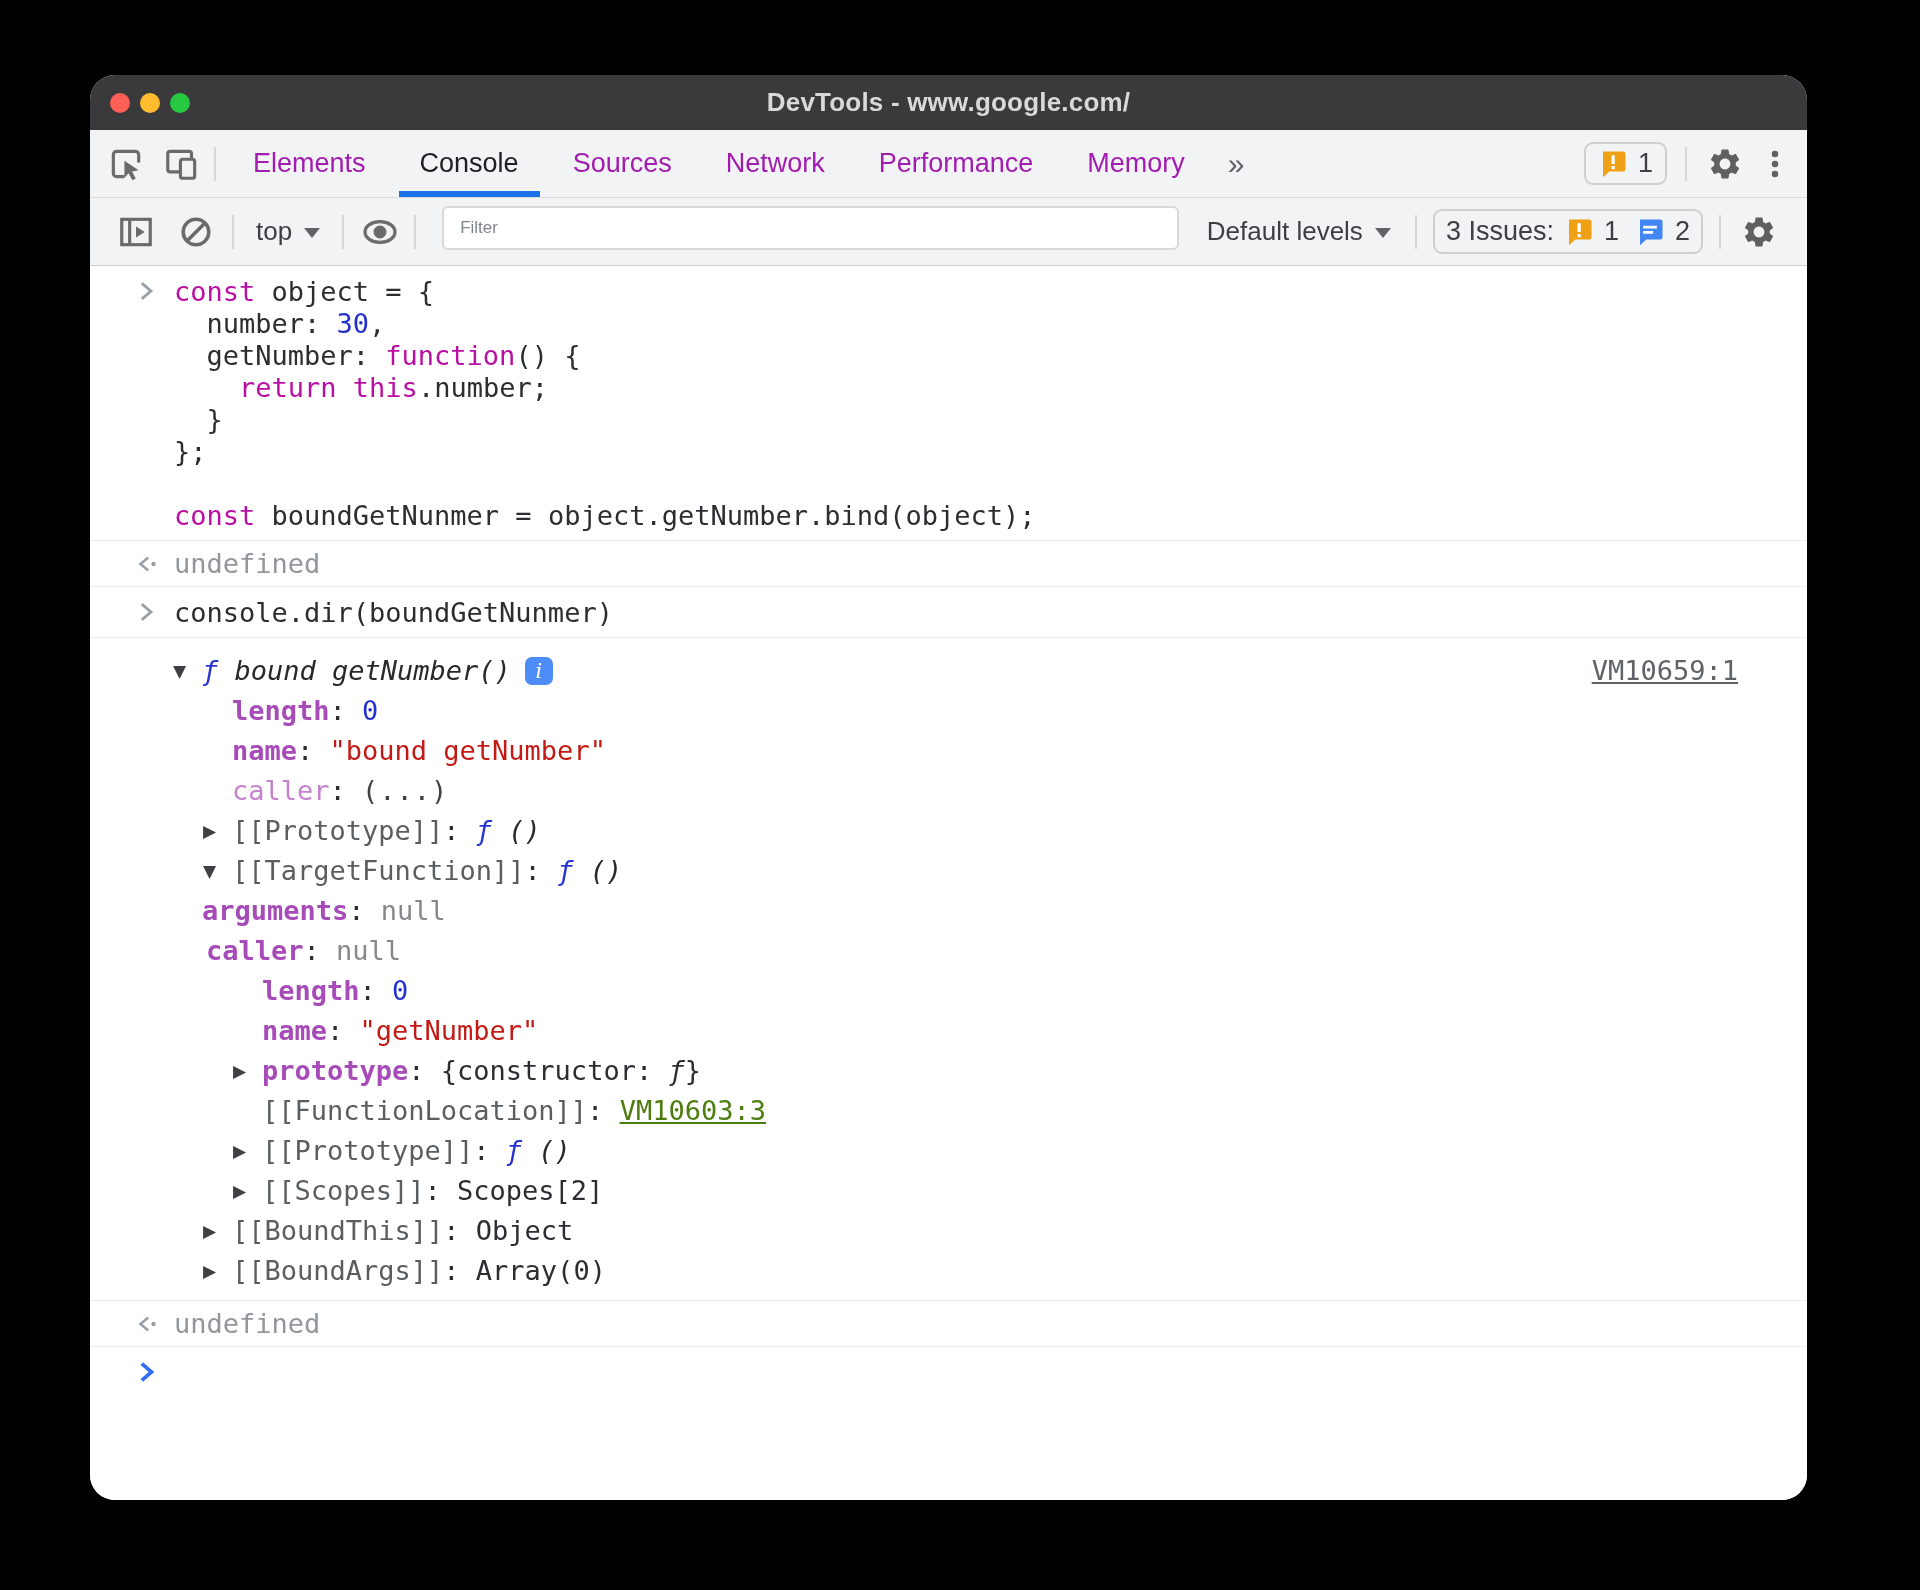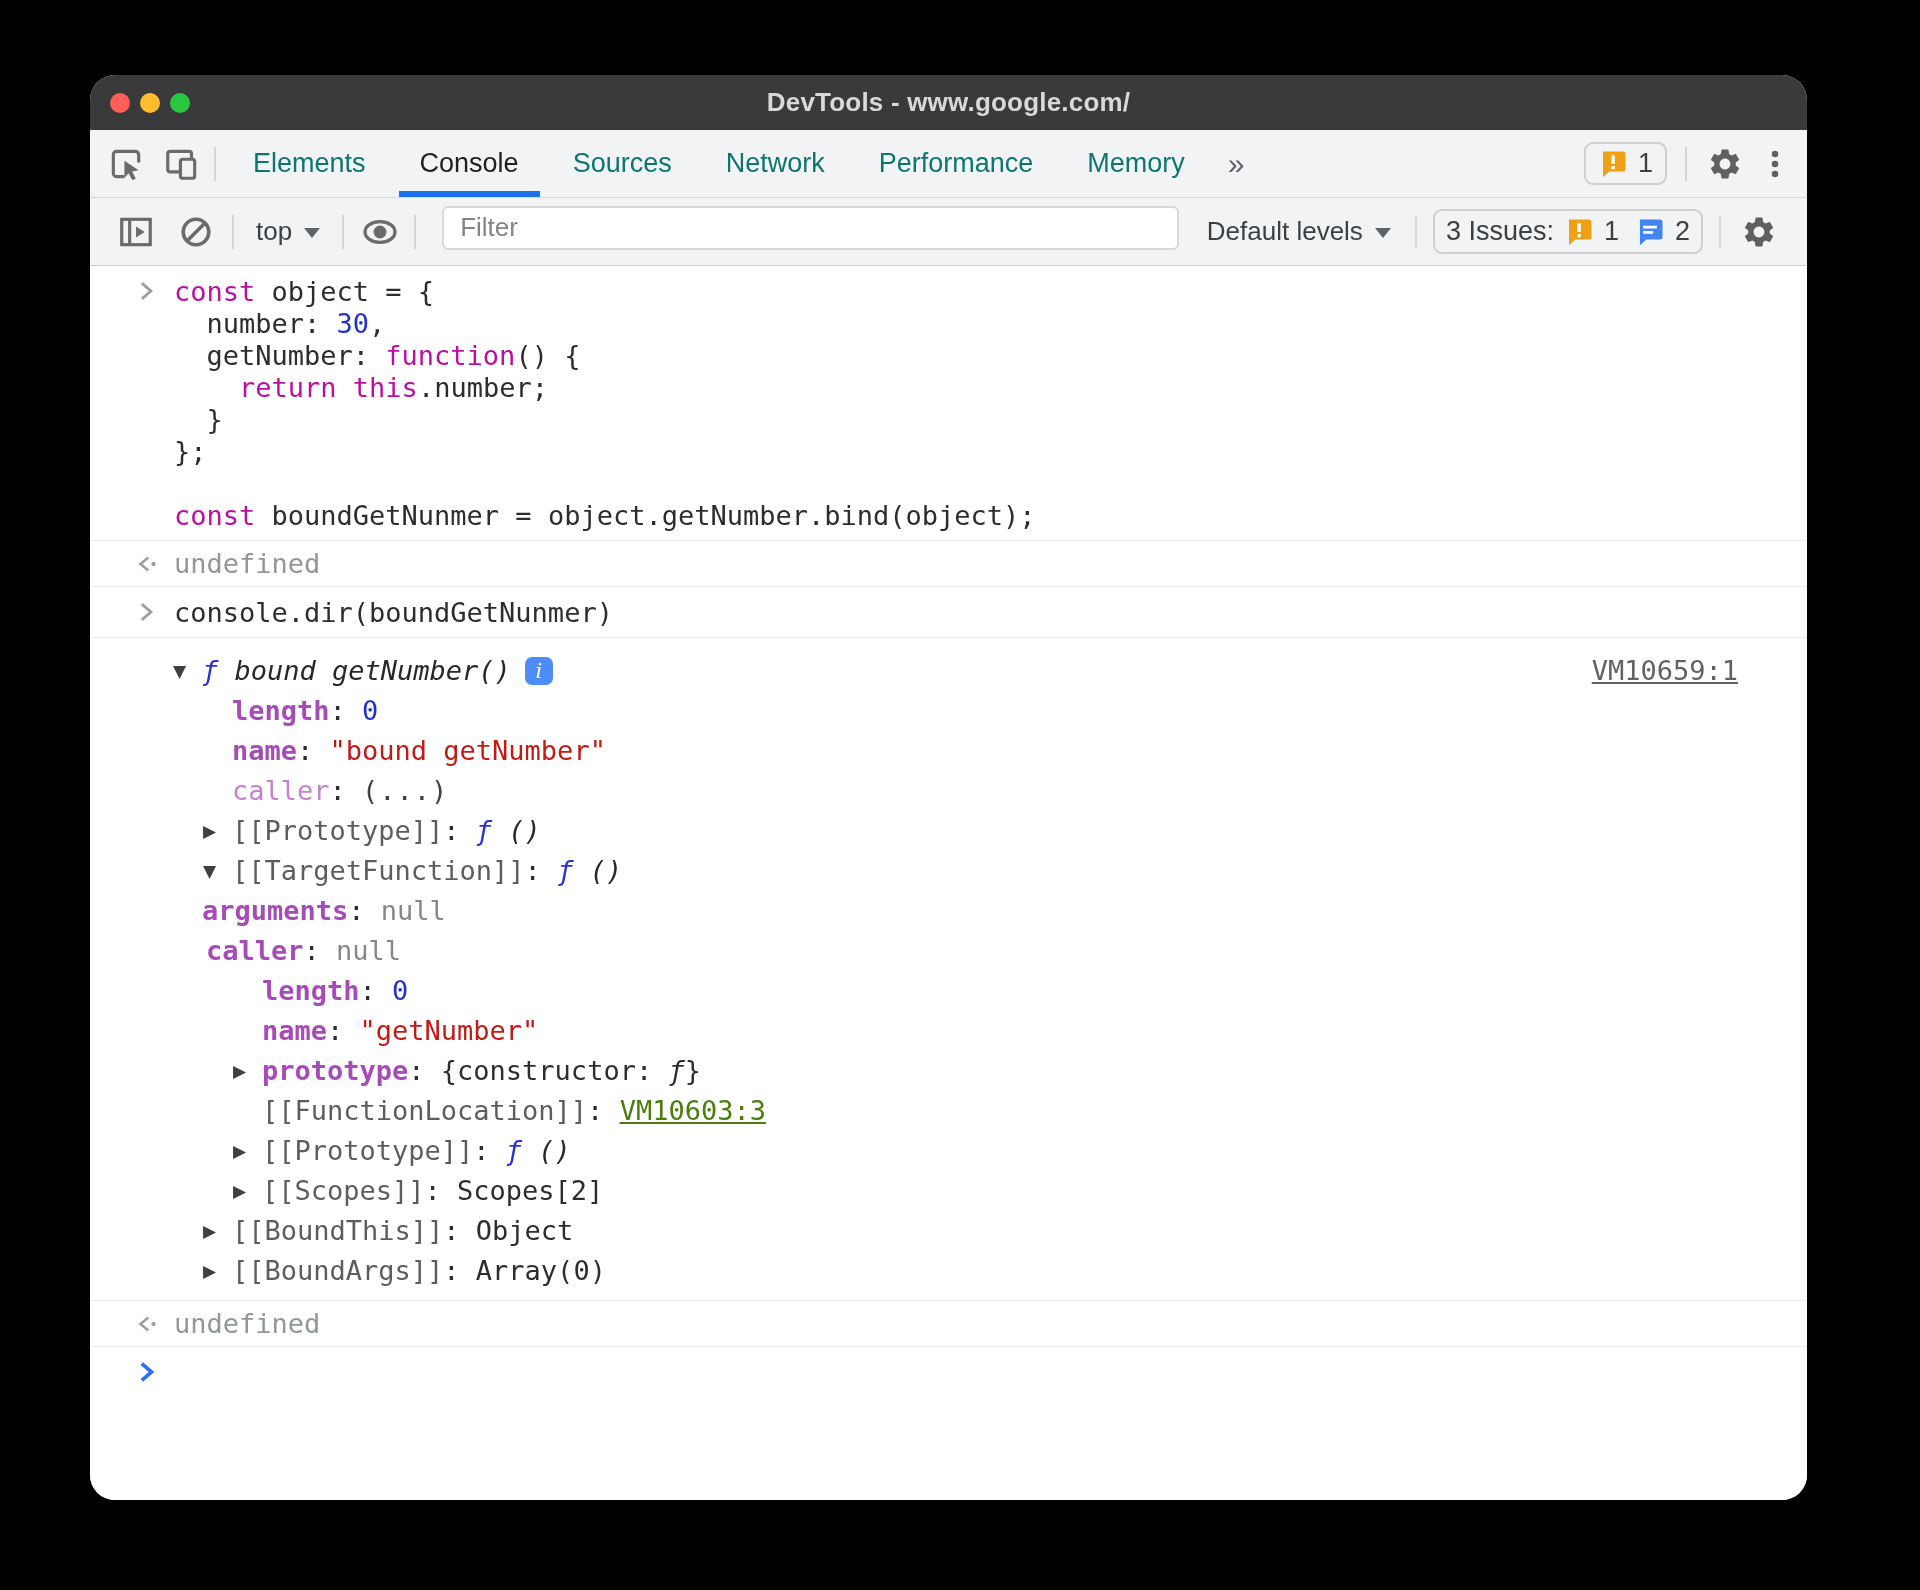--- a/index.html
+++ b/index.html
@@ -9,34 +9,34 @@
   
   .titlebar{height:55px;background:#3a3a3c;flex:0 0 55px;display:flex;align-items:center;justify-content:center;position:relative;}
   .traffic{position:absolute;left:20px;top:0;height:55px;display:flex;align-items:center;gap:10px;}
   .light{width:20px;height:20px;border-radius:50%;}
   .title{color:#d9d9d9;font-size:26px;font-weight:bold;letter-spacing:.2px;}
   
   .tabbar{height:68px;flex:0 0 68px;background:#f2f3f4;border-bottom:1px solid #dadada;display:flex;align-items:center;}
   .iconbtn{display:flex;align-items:center;justify-content:center;width:44px;height:48px;flex:0 0 auto;}
   .vsep{width:2px;height:34px;background:#d7d7d7;flex:0 0 aupx;margin:0 10px;}
   .tabstrip{display:flex;align-items:stretch;height:100%;}
-  .tab{display:flex;align-items:center;padding:0 27px;font-size:27px;color:#0f766e;position:relative;cursor:default;}
+  .tab{display:flex;align-items:center;padding:0 27px;font-size:27px;color:#a21caf;position:relative;cursor:default;}
   .tab.active{color:#202124;}
   .tab.active::after{content:"";position:absolute;left:6px;right:6px;bottom:0;height:6px;background:#1a73e8;}
   .tab-overflow{font-size:30px;color:#5f6368;padding:0 16px;display:flex;align-items:center;}
   .spacer{flex:1;}
   .chip{display:flex;align-items:center;gap:10px;border:2px solid #cfcfcf;border-radius:9px;background:#f2f3f4;
     padding:5px 11px;font-size:27px;color:#3c4043;flex:0 0 auto;}
   .chip .cnt{color:#3c4043;}
   
   .toolbar{height:68px;flex:0 0 68px;background:#f2f3f4;border-bottom:1px solid #cccccc;display:flex;align-items:center;padding:0 26px 0 14px;}
   .dd{display:flex;align-items:center;gap:12px;font-size:26px;color:#3c4043;padding:0 8px;flex:0 0 auto;}
   .caret{width:0;height:0;border-left:8px solid transparent;border-right:8px solid transparent;border-top:10px solid #5f6368;margin-top:3px;}
   .filter{flex:1;height:44px;margin:0 10px 8px 14px;border:2px solid #d8d8d8;border-radius:6px;background:#fff;
-    font-size:26px;color:#202124;padding:0 16px;font-family:"Liberation Sans",sans-serif;outline:none;}
+    font-size:17px;color:#202124;padding:0 16px;font-family:"Liberation Sans",sans-serif;outline:none;}
   .filter::placeholder{color:#80868b;}
   
   .console{flex:1;background:#fff;font-family:"DejaVu Sans Mono",monospace;font-size:27px;color:#2b2d30;
     display:flex;flex-direction:column;overflow:hidden;}
   .entry{position:relative;padding:0 70px 0 84px;}
   .entry + .entry{border-top:1px solid #ececec;}
   .entry.input{padding-top:10px;padding-bottom:8px;}
   .entry.result{padding-top:7px;padding-bottom:7px;color:#8f959c;}
   .entry.tree{padding:13px 70px 9px 0;}
   .entry.prompt{flex:1;padding-top:12px;}

